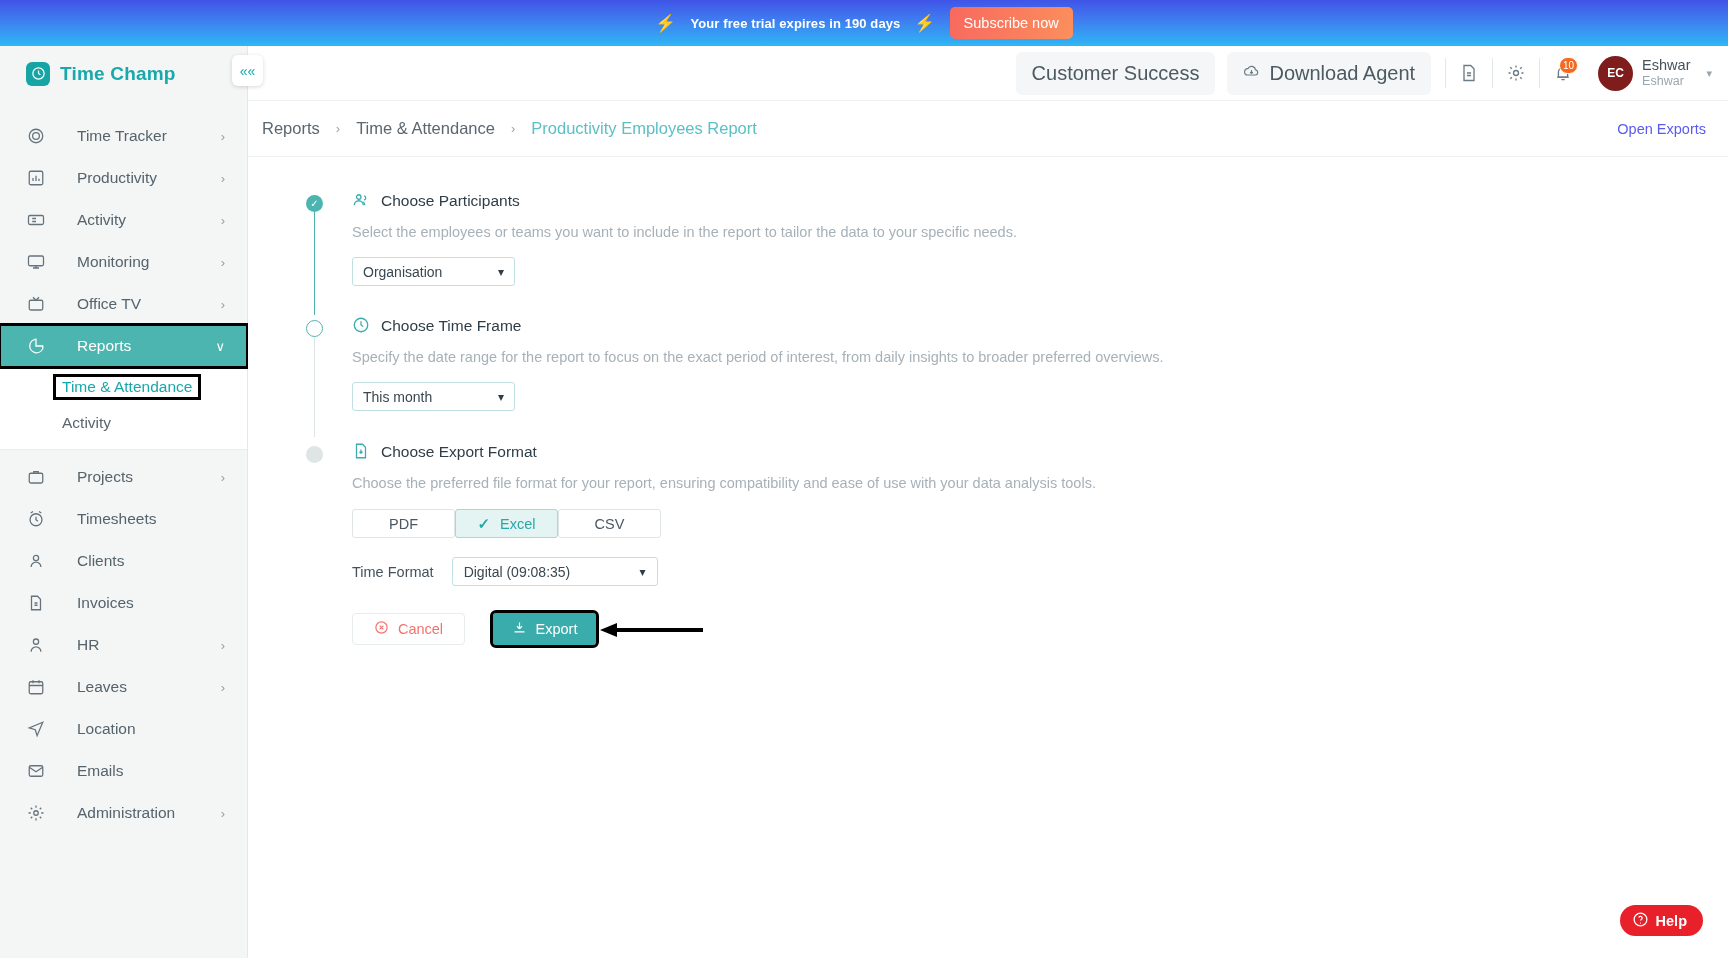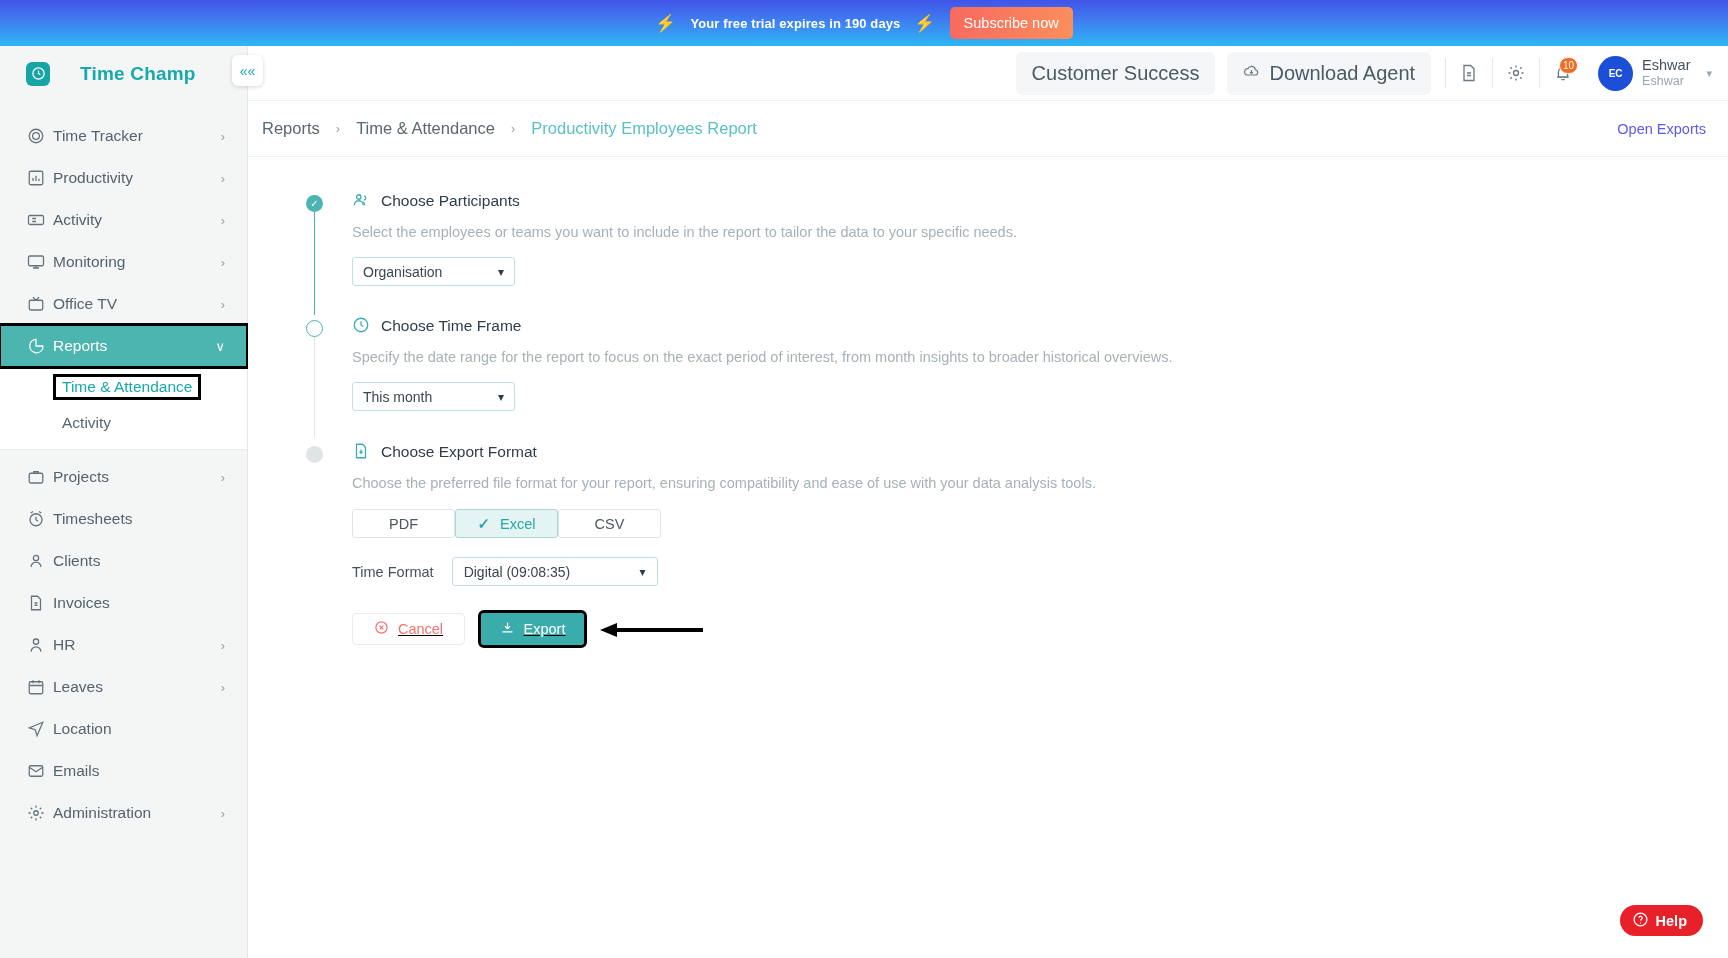--- a/index.html
+++ b/index.html
@@ -33,31 +33,31 @@
     background: #f4f6f6; border-right: 1px solid #e4e8e8;
   }
   .logo-row {
     height: 55px; display: flex; align-items: center; padding-left: 26px; gap: 10px;
     background: #f4f6f6;
   }
   .logo-mark {
     width: 24px; height: 24px; border-radius: 6px; background: #16a4a4;
     display: flex; align-items: center; justify-content: center; flex: none;
   }
-  .logo-text { color: #19a8ab; font-size: 19px; font-weight: bold; letter-spacing: .2px; margin-left: 20px; }
+  .logo-text { color: #19a8ab; font-size: 19px; font-weight: bold; letter-spacing: .2px; }
   .collapse-btn {
     position: absolute; top: 55px; left: 232px; width: 31px; height: 31px;
     background: #fff; border-radius: 6px; box-shadow: 0 1px 4px rgba(0,0,0,.16);
     display: flex; align-items: center; justify-content: center;
     color: #18a6aa; font-size: 14px; cursor: pointer; z-index: 6;
   }
   .nav { margin-top: 14px; }
   .nav-item {
     display: flex; align-items: center; height: 42px; padding: 0 22px 0 26px;
-    gap: 8px; color: #55636c; font-size: 15.5px; cursor: pointer; position: relative; justify-content: space-between;
+    gap: 32px; color: #55636c; font-size: 15.5px; cursor: pointer; position: relative; justify-content: space-between;
   }
   .nav-item .ico { width: 19px; height: 19px; flex: none; display:flex; align-items:center; justify-content:center; }
   .nav-item .lbl { flex: 1; }
   .nav-item .chev { color: #90a0a8; font-size: 13px; }
   .nav-item.active {
     background: #4cb5b0; color: #ffffff; outline: 3px solid #000; outline-offset: -1px;
   }
   .nav-item.active .chev { color: #fff; }
   .subnav { background: #ffffff; padding: 2px 0 8px 0; border-bottom: 1px solid #e9eded; }
   .subnav-item {
@@ -85,23 +85,23 @@
     width: 46px; height: 44px; display: flex; align-items: center; justify-content: center;
     color: #6c7a84; cursor: pointer; position: relative;
   }
   .badge {
     position: absolute; top: 6px; right: 8px; background: #f36a21; color: #fff;
     font-size: 10px; border-radius: 9px; min-width: 17px; height: 17px;
     display: flex; align-items: center; justify-content: center; padding: 0 3px;
     border: 1.5px solid #fff;
   }
   .avatar {
-    width: 35px; height: 35px; border-radius: 50%; background: #1d4ed8; color: #fff;
+    width: 35px; height: 35px; border-radius: 50%; background: #7f1d1d; color: #fff;
     display: flex; align-items: center; justify-content: center;
-    font-size: 10px; font-weight: bold; margin-left: 12px; margin-right: 9px; flex:none;
+    font-size: 12px; font-weight: bold; margin-left: 12px; margin-right: 9px; flex:none;
   }
   .user-block { display: flex; flex-direction: column; line-height: 1.15; cursor: pointer; }
   .user-name { font-size: 14.5px; color: #45525b; }
   .user-sub { font-size: 12.5px; color: #9aa6ae; }
   .user-caret { color: #9aa6ae; font-size: 11px; margin-left: 16px; cursor: pointer; }
 
   
   .content {
     position: absolute; top: 101px; left: 248px; width: 1480px; height: 857px;
     background: #ffffff;
@@ -150,21 +150,21 @@
 
   .adv-title { margin-top: 30px; color: #18a6aa; font-size: 15px; font-weight: bold; display: flex; align-items: center; gap: 9px; cursor: pointer; }
   .tf-row { display: flex; align-items: center; gap: 18px; margin-top: 19px; }
   .tf-label { font-size: 14.5px; color: #44525b; }
   .tf-select {
     width: 206px; height: 29px; border: 1px solid #bfe0e2; border-radius: 3px;
     display: flex; align-items: center; justify-content: space-between; padding: 0 11px;
     font-size: 14px; color: #3a4750; cursor: pointer; background: #fff;
   }
 
-  .actions { display: flex; align-items: flex-end; gap: 16px; margin-top: 27px; position: relative; text-decoration: underline; }
+  .actions { display: flex; align-items: flex-end; gap: 28px; margin-top: 27px; position: relative; }
   .cancel-btn {
     width: 113px; height: 32px; border: 1px solid #e7ecec; background: #fff; border-radius: 4px;
     display: flex; align-items: center; justify-content: center; gap: 9px;
     color: #f2736e; font-size: 14.5px; font-family: inherit; cursor: pointer;
   }
   .export-btn {
     width: 103px; height: 32px; background: #3aacab; border: none; border-radius: 3px;
     display: flex; align-items: center; justify-content: center; gap: 9px;
     color: #fff; font-size: 14.5px; font-family: inherit; cursor: pointer;
     outline: 3px solid #000; outline-offset: 0px;
@@ -449,21 +449,21 @@
         <span class="step-line grey" style="height:100px"></span>
         <div class="step-title">
           <span class="tico">
             <svg width="18" height="18" viewBox="0 0 24 24" fill="none" stroke="#3aacae" stroke-width="1.7">
                 <circle cx="12" cy="12" r="9"></circle>
                 <path d="M12 7v5l3 2"></path>
               </svg>
           </span>
           <span>Choose Time Frame</span>
         </div>
-        <div class="step-desc">Specify the date range for the report to focus on the exact period of interest, from month insights to broader historical overviews.</div>
+        <div class="step-desc">Specify the date range for the report to focus on the exact period of interest, from daily insights to broader preferred overviews.</div>
         <div class="select-box">
           <span>This month</span>
           <span class="select-caret">▾</span>
         </div>
       </div>
 
       <div class="step" style="margin-top:31px">
         <span class="step-dot idle"></span>
         <div class="step-title">
           <span class="tico">

